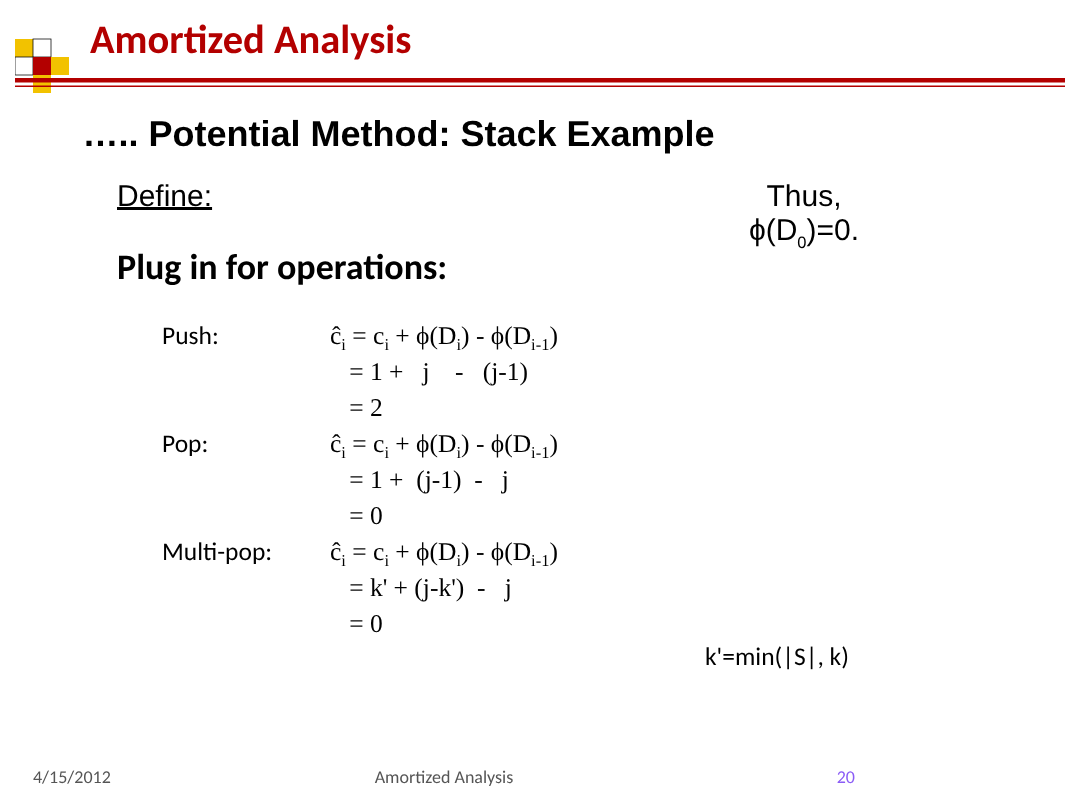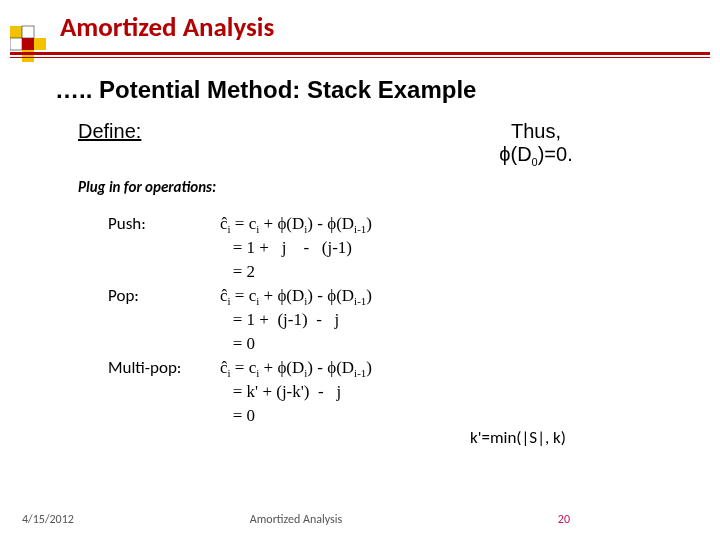--- a/index.html
+++ b/index.html
@@ -80,24 +80,23 @@
     position: absolute;
     left: 480px;
     top: 120px;
     font-family: Arial, sans-serif;
     font-size: 20px;
     text-align: center;
   }
   .plug {
     position: absolute;
     left: 78px;
-    top: 178px;
-    font-size: 15px;
+    top: 164px;
+    font-size: 24px;
     font-weight: 700;
-    font-style: italic;
   }
   .ops {
     position: absolute;
     left: 108px;
     top: 212px;
     font-size: 17px;
   }
   .oprow {
     height: 24px;
     line-height: 24px;
@@ -136,21 +135,21 @@
     bottom: 14px;
     text-align: center;
     font-size: 12px;
     color: #555;
   }
   .footer-num {
     position: absolute;
     right: 22px;
     bottom: 14px;
     font-size: 12px;
-    color: #be185d;
+    color: #8b5cf6;
   }
 </style>
 </head>
 <body>
 
 <div class="slide">
 
   <svg class="logo" viewBox="0 0 42 42">
     <rect x="0" y="6" width="12" height="12" fill="#f2c200"></rect>
     <rect x="12" y="6" width="12" height="12" fill="#fff" stroke="#000" stroke-width="0.5"></rect>

